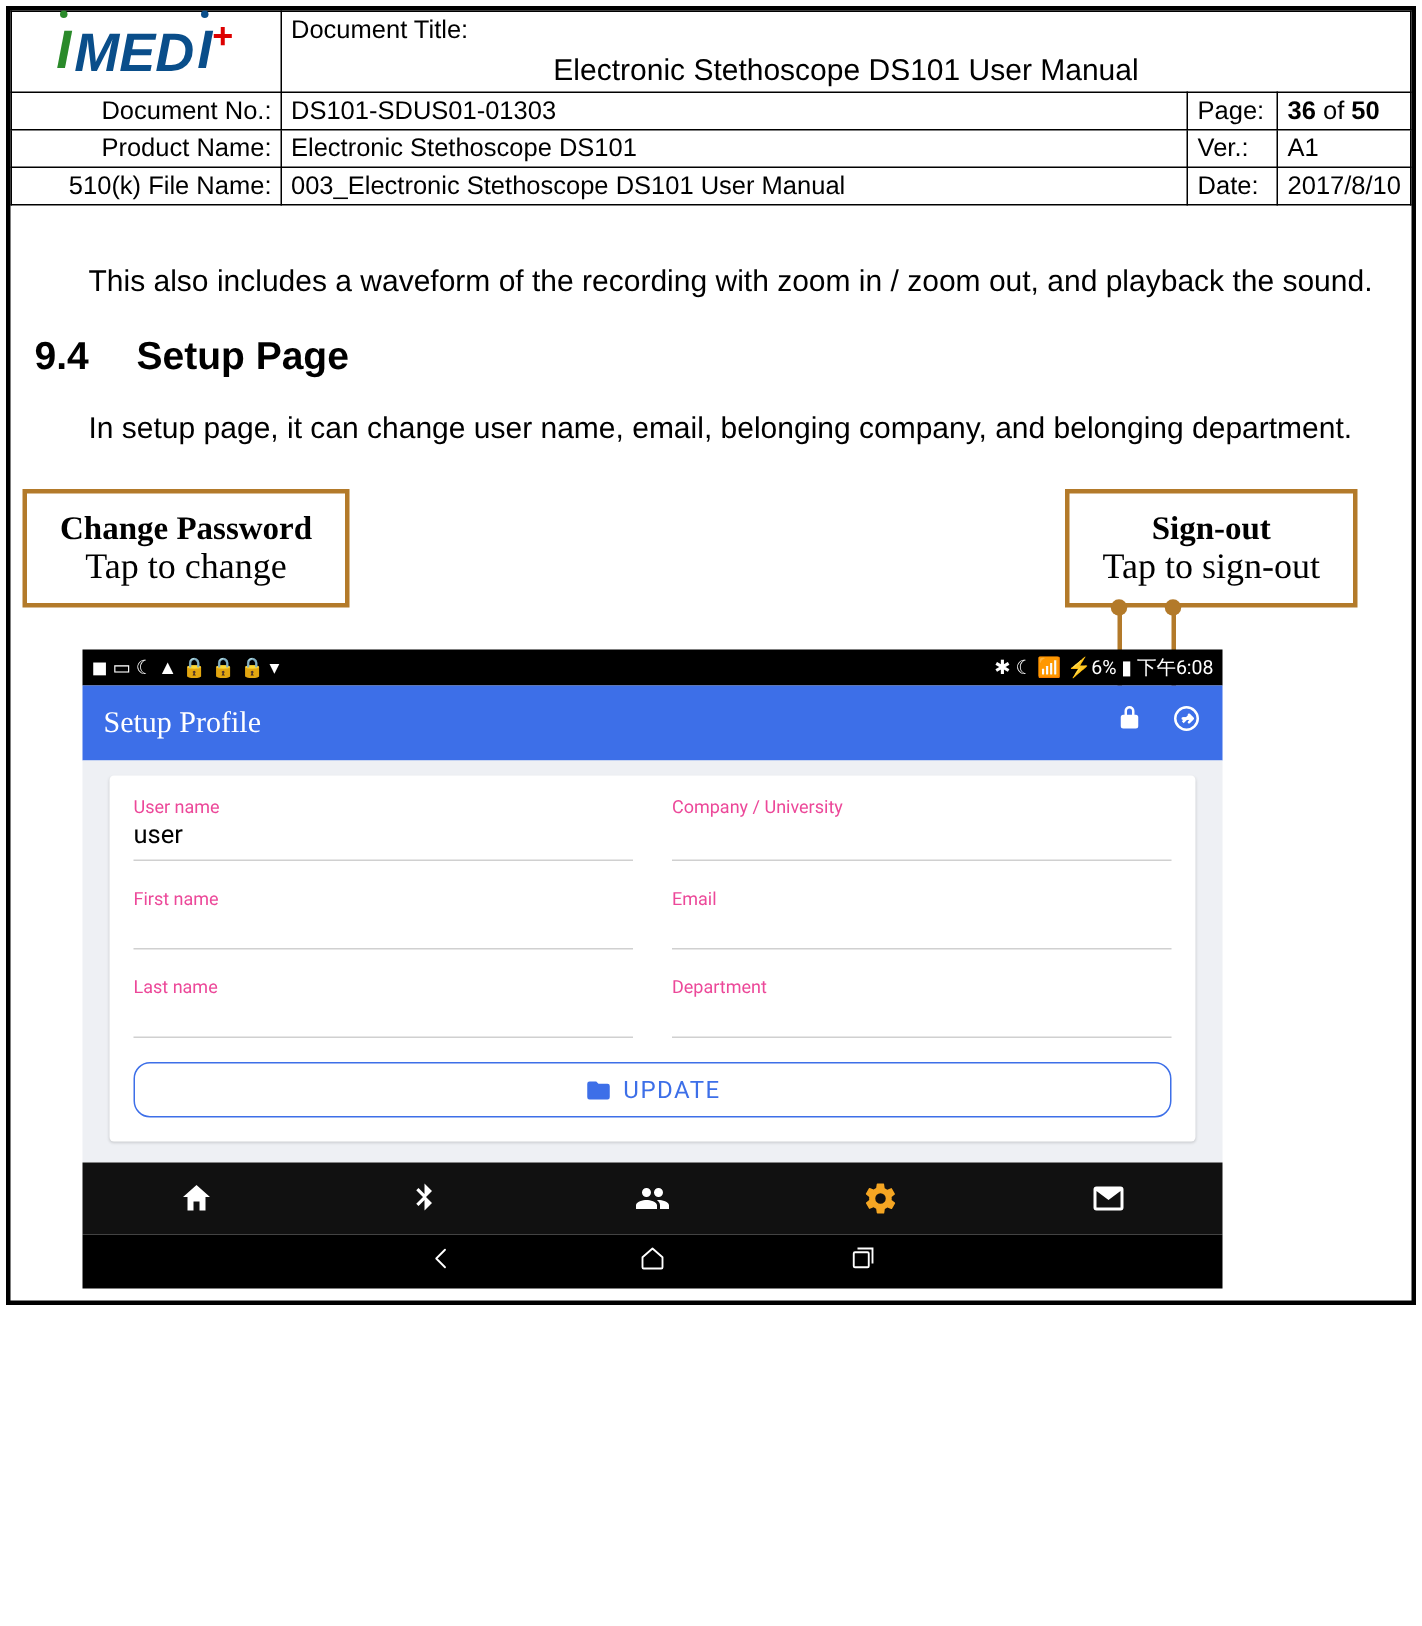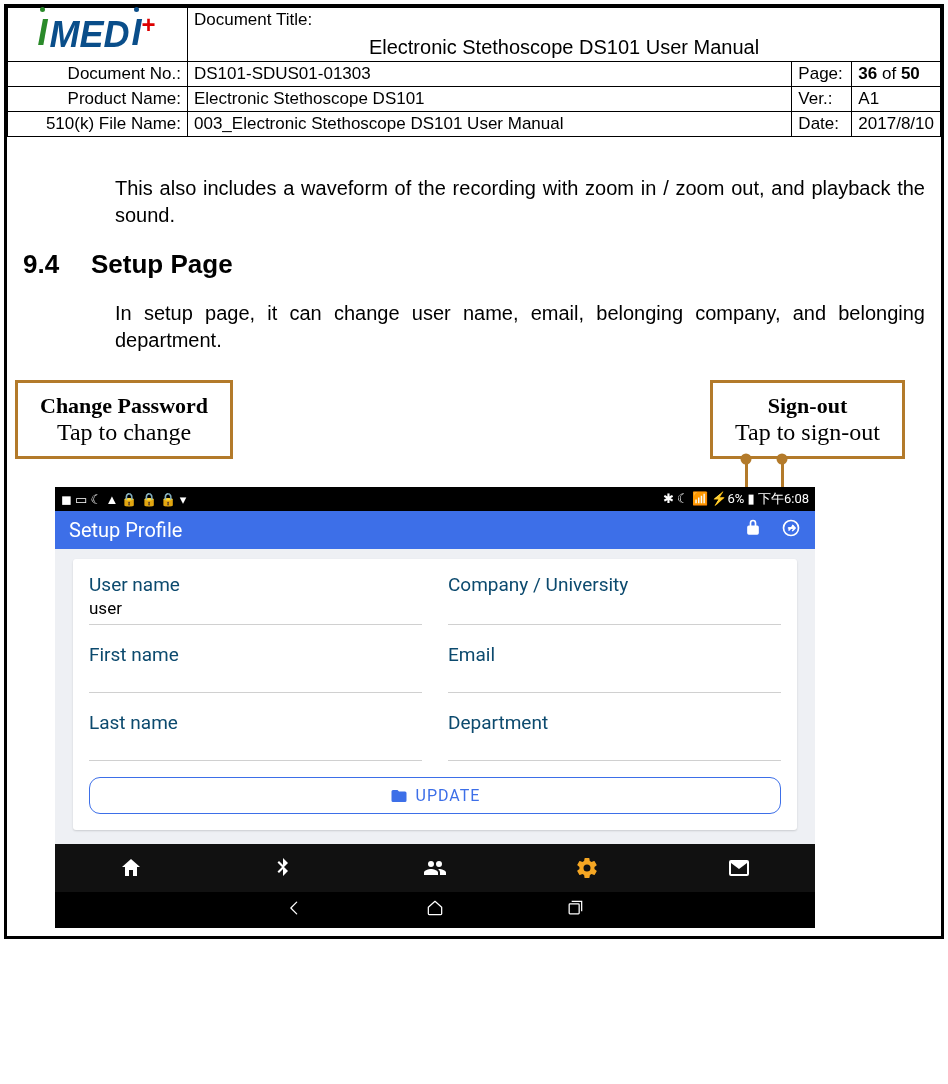--- a/index.html
+++ b/index.html
@@ -43,21 +43,21 @@
   }
   .doc-title-cell { font-size:18px; }
   .doc-title-main { text-align:center; font-size:20px; padding-top:6px; }
   .lab { text-align:right; padding-right:6px; }
   .sm { font-size:15px; text-align:left; }
   .pg-strong { font-weight:bold; }
 
   .content { padding: 18px 8px 8px 8px; }
   .body-text {
     font-size:20px; line-height:1.35;
-    margin-left:100px; margin-right:8px;
+    margin-left:44px; margin-right:8px;
     text-align: justify;
   }
   h2.sec {
     font-size:26px; font-weight:bold; margin:18px 0 14px 8px;
   }
   .sec .num { display:inline-block; width:68px; }
 
   .callouts {
     display:flex; gap:32px; justify-content:space-between;
     padding-right:28px; margin-top:26px; margin-bottom:28px;
@@ -83,37 +83,37 @@
   .shot {
     width: 760px; margin-left:40px; position:relative;
     font-family: Roboto, "Segoe UI", Arial, sans-serif;
   }
   .android-status {
     background:#000; color:#fff; height:24px; font-size:13px;
     display:flex; justify-content:space-between; align-items:center;
     padding:0 6px;
   }
   .app-bar {
-    background:#3d6fe8; color:#fff; height:38px;
+    background:#3d6fe8; color:#fff; height:50px;
     display:flex; align-items:center; justify-content:space-between;
-    padding:0 14px; font-size:20px;
+    padding:0 14px; font-size:20px;font-family:Liberation Serif, serif;
   }
   .app-bar .icons { display:flex; gap:18px; align-items:center; }
   .app-body {
     background:#eef0f4; padding:10px 18px 14px 18px;
   }
   .card {
     background:#fff; border-radius:3px; box-shadow:0 1px 2px rgba(0,0,0,.15);
     padding:14px 16px 16px 16px;
   }
   .grid {
     display:grid; grid-template-columns:1fr 1fr; column-gap:26px; row-gap:18px;
     margin-bottom:16px;
   }
-  .field-label { color:#0c4a6e; font-size:19px; }
+  .field-label { color:#ec4899; font-size:12px; }
   .field-value { color:#000; font-size:17px; padding-top:2px; min-height:20px; }
   .field { border-bottom:1px solid #d0d0d0; padding-bottom:6px; }
   .update-btn {
     border:1px solid #3d6fe8; color:#3d6fe8; text-align:center;
     padding:8px 0; border-radius:11px; font-size:16px; letter-spacing:1px;
     display:flex; align-items:center; justify-content:center; gap:8px;
   }
   .bottom-nav {
     background:#111; height:48px; display:flex;
   }

